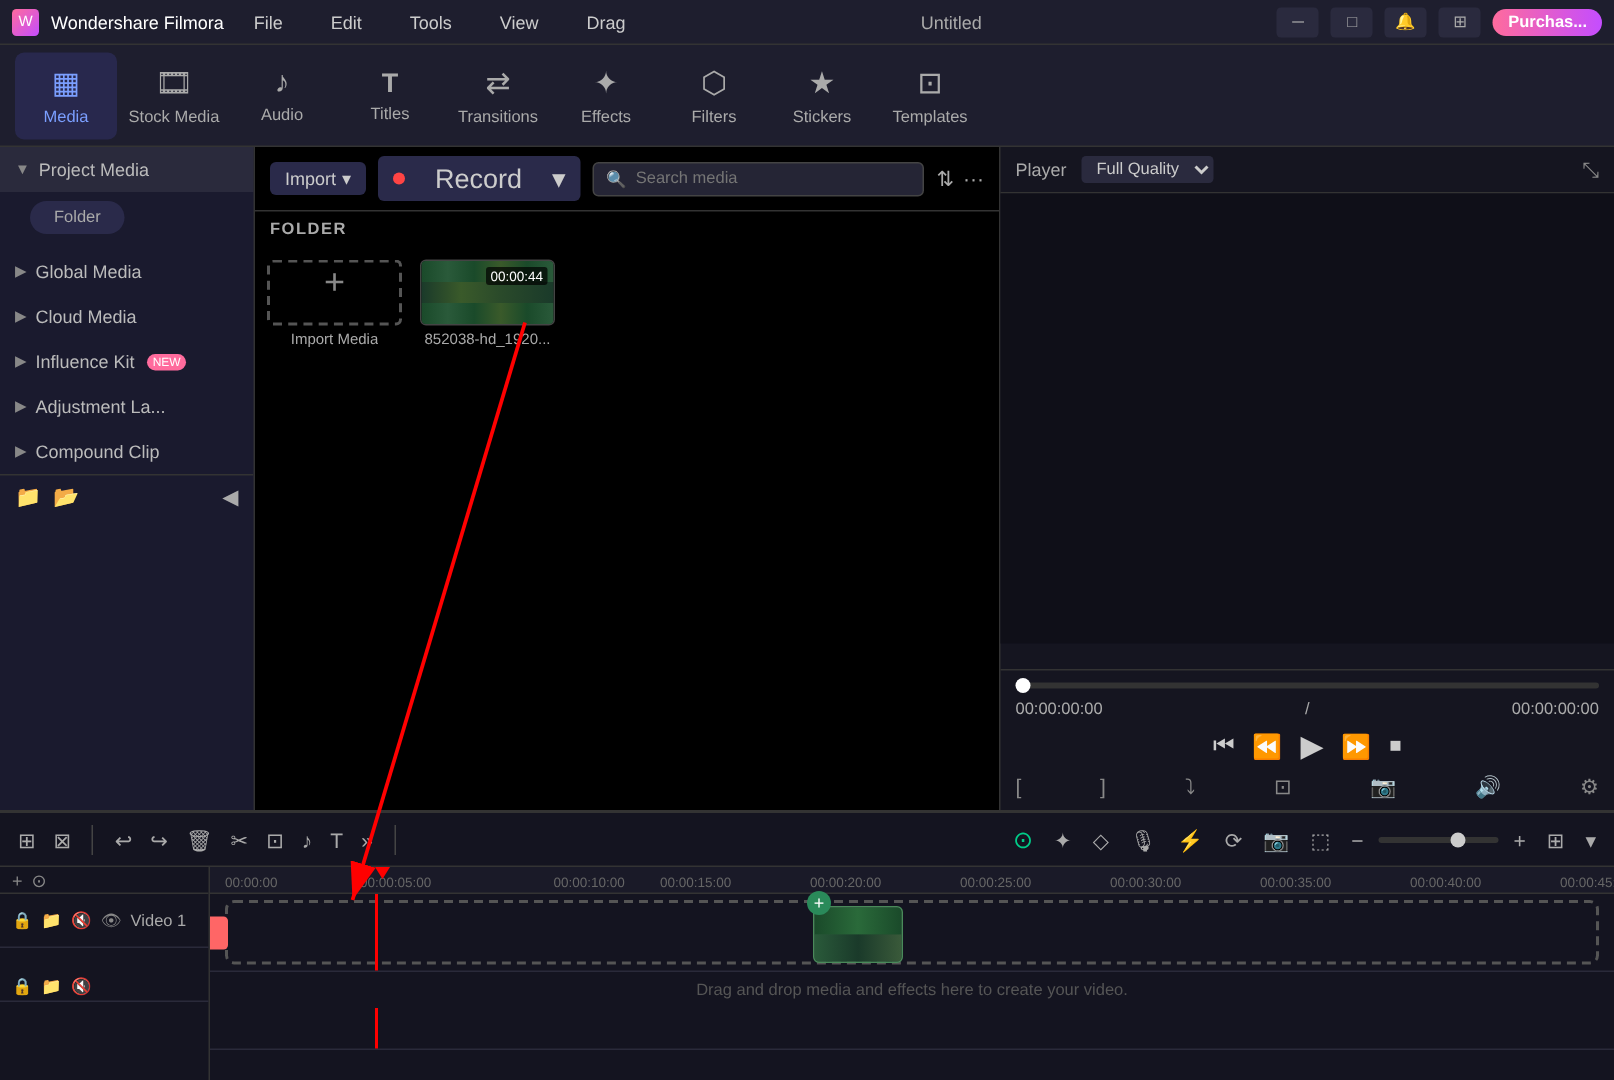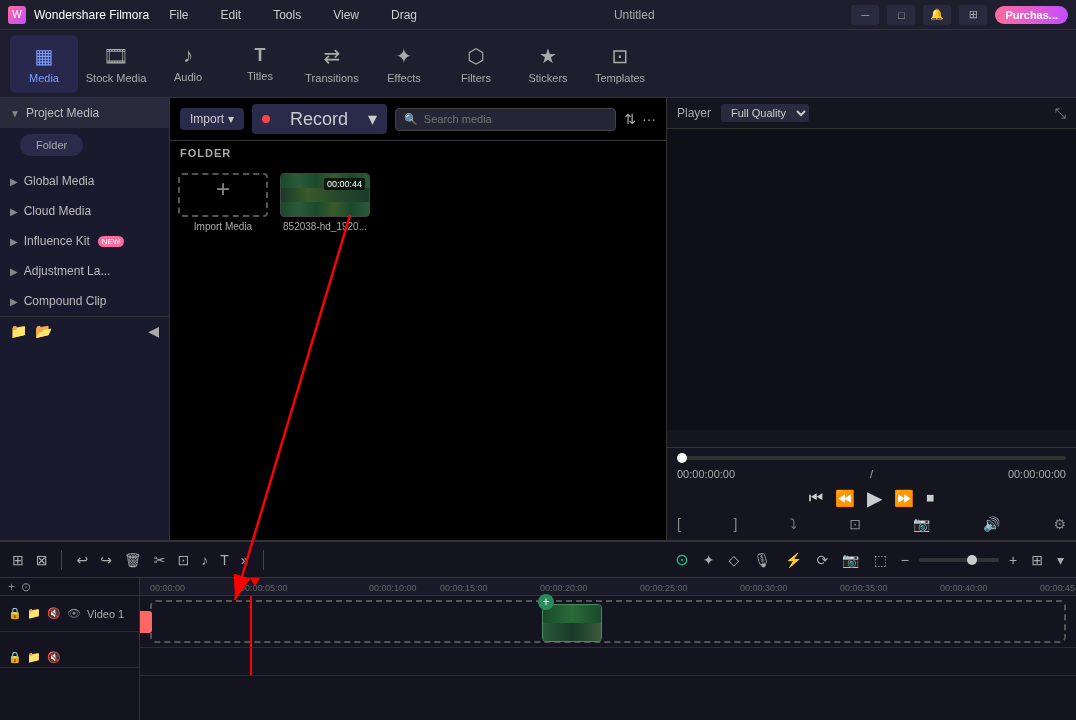--- a/index.html
+++ b/index.html
@@ -376,20 +376,23 @@
             </div>
           </div>
           <div style="position:absolute; left:386px; top:-8px; width:16px; height:16px; background:#2a8a5a; border-radius:50%; display:flex; align-items:center; justify-content:center; color:white; font-size:12px; cursor:pointer;">+</div>
         </div>
 
         <div style="position:absolute; top:0; left:110px; width:2px; height:100%; background:red; z-index:10;"></div>
 
         <div style="position:absolute; left:0; top:15px; width:12px; height:22px; background:#ff6666; border-radius:0 3px 3px 0;"></div>
       </div>
 
+      <div style="display:flex; align-items:center; justify-content:center; padding:6px 0; color:#555; font-size:11px;">
+        <span>Drag and drop media and effects here to create your video.</span>
+      </div>
 
       <div class="timeline-track-area" style="height:28px;">
         <div style="position:absolute; top:0; left:110px; width:2px; height:100%; background:red; z-index:10;"></div>
       </div>
 
     </div>
   </div>
 </div>
 
 <svg class="red-arrow-svg" style="position:fixed; top:0; left:0; width:1076px; height:720px; pointer-events:none;">

